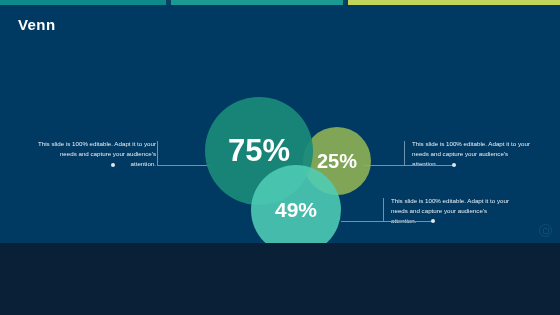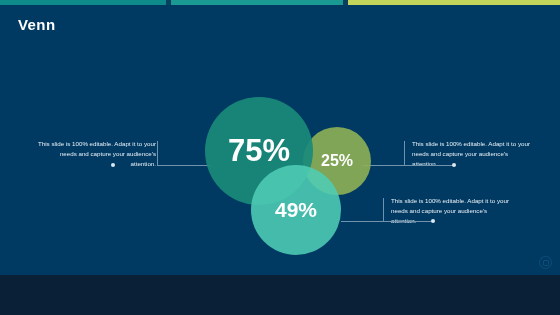--- a/index.html
+++ b/index.html
@@ -6,21 +6,21 @@
     margin: 0;
     padding: 0;
     background: #0a2036;
   }
   body {
     font-family: "Liberation Sans", sans-serif;
   }
   #slide {
     position: relative;
     width: 560px;
-    height: 275px;
+    height: 243px;
     background: #003a63;
     overflow: hidden;
   }
 
   
   #topbar {
     position: absolute;
     left: 0; top: 0;
     width: 560px;
     height: 5px;
@@ -63,21 +63,21 @@
     left: 205px; top: 97px;
     width: 108px; height: 108px;
     background: rgba(26,138,122,0.93);
     font-size: 31px;
     z-index: 3;
   }
   #circle-small {
     left: 303px; top: 127px;
     width: 68px; height: 68px;
     background: rgba(143,177,85,0.90);
-    font-size: 16px;
+    font-size: 20px;
     z-index: 2;
   }
   #circle-mid {
     left: 251px; top: 165px;
     width: 90px; height: 90px;
     background: rgba(78,205,181,0.88);
     font-size: 21px;
     z-index: 4;
   }
   .venn-label { pointer-events: none; }

